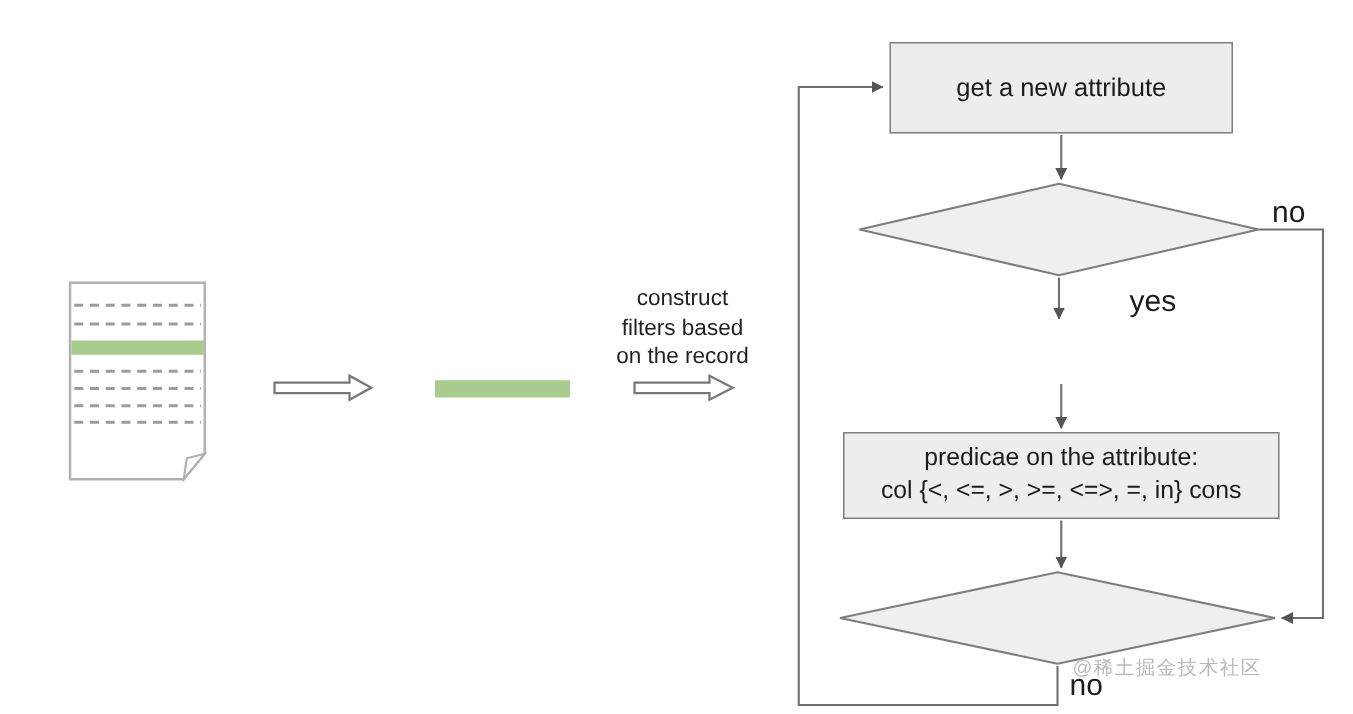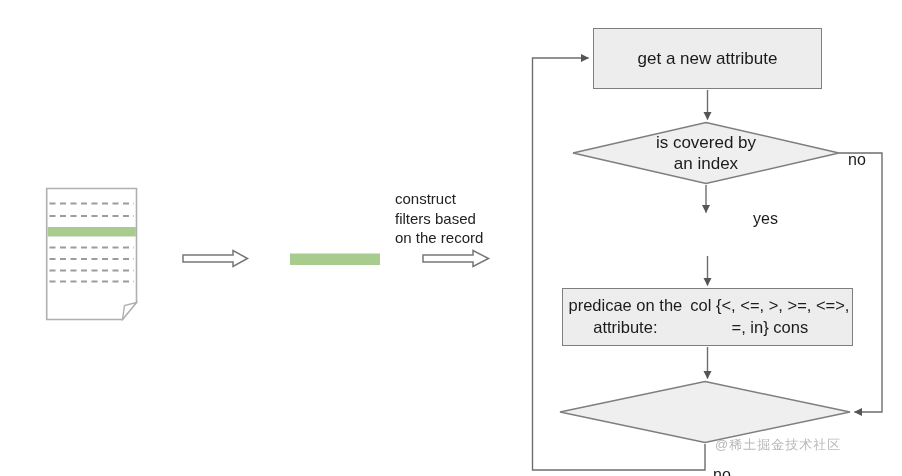--- a/index.html
+++ b/index.html
@@ -18,46 +18,45 @@
     box-sizing: border-box;
     background: var(--box-fill, #ededed);
     border: 1.5px solid var(--line-dark, #7e7e7e);
     display: flex;
     align-items: center;
     justify-content: center;
     font-size: 17px;
     color: #1b1b1b;
     text-align: center;
   }
-  .box.multiline { line-height: 1.32; font-size: 16.5px; }
+  .box.multiline { flex-direction: column; line-height: 1.32; font-size: 16.5px; }
   .diamond-label {
     position: absolute;
     display: flex;
     align-items: center;
     justify-content: center;
     text-align: center;
     font-size: 17px;
     line-height: 1.25;
     white-space: pre-line;
     pointer-events: none;
   }
   .free-label {
     position: absolute;
-    text-align: left;
+    text-align: center;
     font-size: 15px;
     line-height: 1.3;
     white-space: pre-line;
     color: #222222;
   }
   .branch-label {
     position: absolute;
-    font-size: 16px;
+    font-size: 20px;
     color: #1b1b1b;
     white-space: nowrap;
-    margin-top: 20px;
   }
   .watermark {
     position: absolute;
     font-size: 13px;
     letter-spacing: 1px;
     color: #b9b9b9;
     white-space: nowrap;
   }
 </style>
 </head>
@@ -104,22 +103,20 @@
   <div class="box" style="left:593px; top:28px; width:229px; height:61px;">
     <span>get a new attribute</span>
   </div>
 
 
   <div class="box multiline" style="left:562px; top:288px; width:291px; height:58px;">
     <span>predicae on the attribute:</span>
     <span>col {&lt;, &lt;=, &gt;, &gt;=, &lt;=&gt;, =, in} cons</span>
   </div>
 
-  <div class="diamond-label" style="left:606px; top:124px; width:200px; height:58px;">is covered by
-an index</div>
 
   <div class="free-label" style="left:395px; top:189px; width:120px;">construct
 filters based
 on the record</div>
 
   <div class="branch-label" style="left:753px; top:190px;">yes</div>
   <div class="branch-label" style="left:848px; top:131px;">no</div>
   <div class="branch-label" style="left:713px; top:446px;">no</div>
 
   <div class="watermark" style="left:715px; top:436px;">@稀土掘金技术社区</div>

